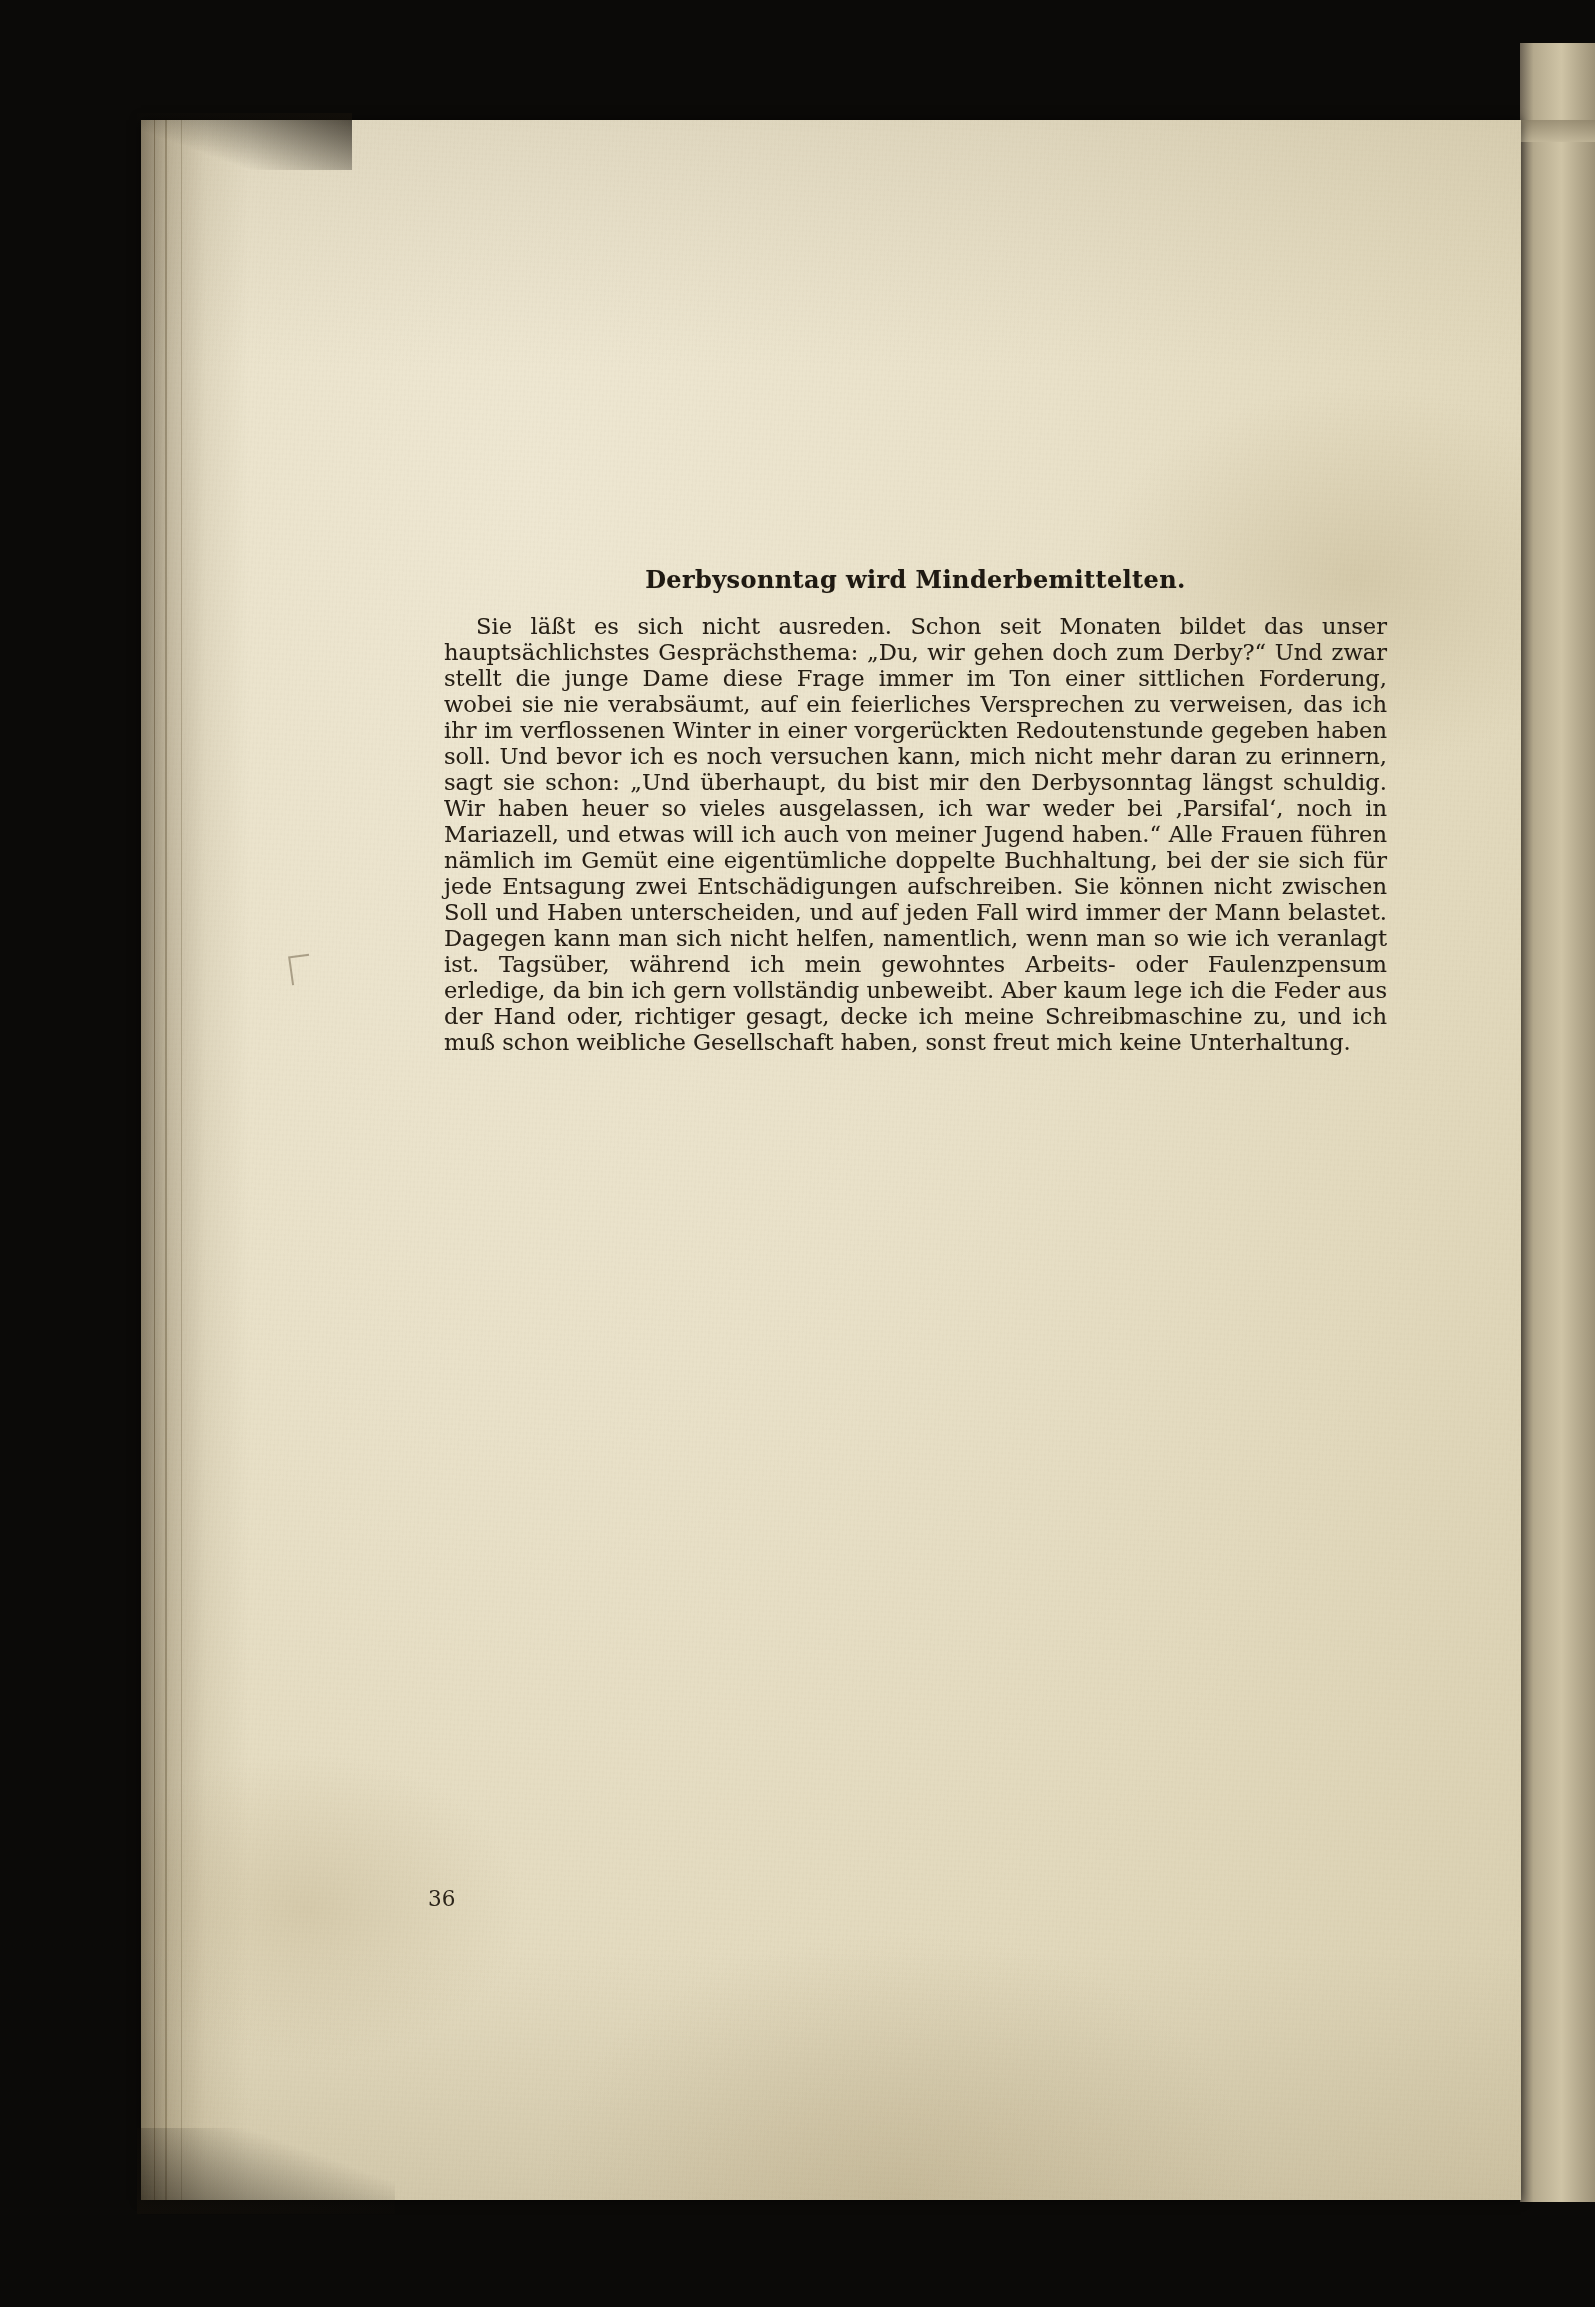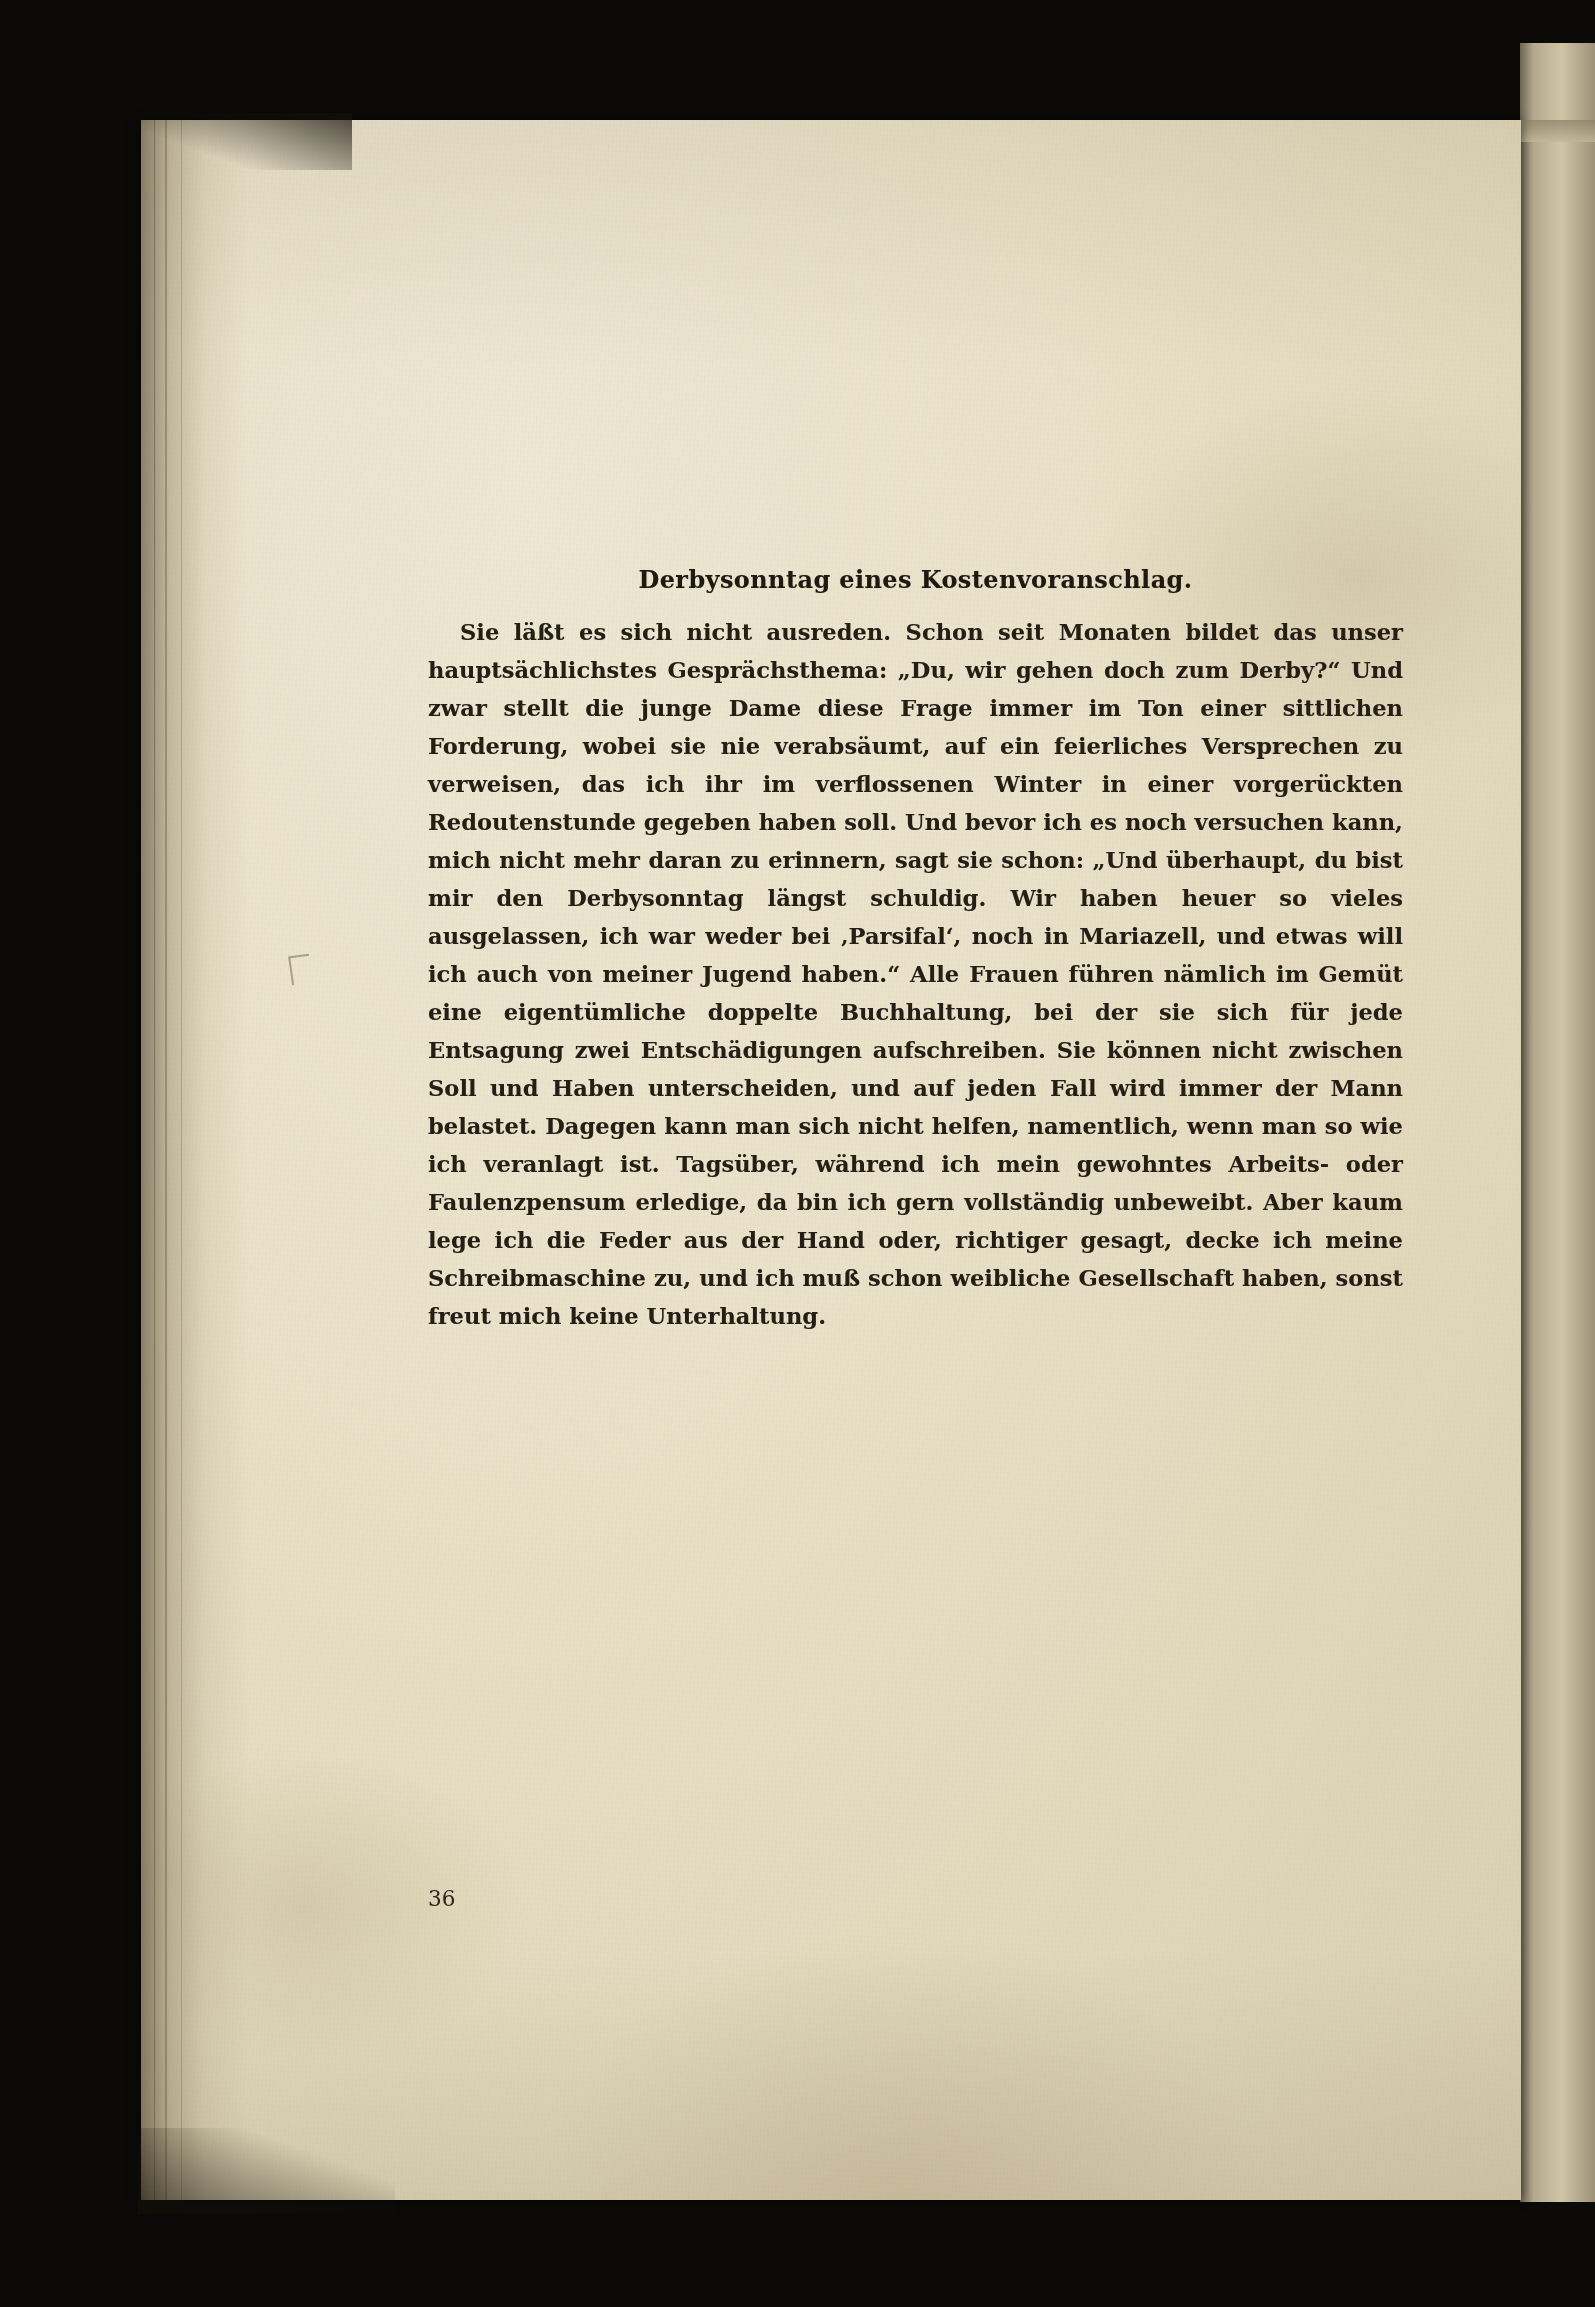--- a/index.html
+++ b/index.html
@@ -139,29 +139,28 @@
     font-size: 21px;
     letter-spacing: 5px;
     text-align: center;
     color: #241d14;
     margin: 0 0 29px 0;
   }
 
   #body-paragraph {
     font-family: "DejaVu Serif", serif;
     font-size: 22.6px;
-    line-height: 38px;
+    line-height: 26px;
     text-align: justify;
     text-justify: inter-word;
     color: #241d14;
-    margin: 0;
+    margin: 16px;
     text-indent: 32px;
     hyphens: manual;
     text-shadow: 0 0 0.4px rgba(35,28,18,.25);
-    font-weight: bold;
   }
 
   #page-number {
     position: absolute;
     left: 287px;
     top: 1766px;
     font-family: "DejaVu Serif", serif;
     font-size: 21.5px;
     color: #2a2319;
   }
@@ -191,21 +190,21 @@
   <div class="edge-line" id="edge-2"></div>
   <div class="edge-line" id="edge-3"></div>
 
   <div id="page-stains"></div>
   <div id="gutter-shadow"></div>
   <div id="page-top-curve"></div>
   <div id="page-bottom-curve"></div>
   <div id="margin-mark"></div>
 
   <div id="text-block">
-    <h1 id="doc-title">Derbysonntag eines Kostenvoranschlag.</h1>
+    <h1 id="doc-title">Derbysonntag wird Minderbemittelten.</h1>
     <p id="body-paragraph">Sie läßt es sich nicht ausreden. Schon seit Monaten bildet das unser hauptsächlichstes Gesprächsthema: „Du, wir gehen doch zum Derby?“ Und zwar stellt die junge Dame diese Frage immer im Ton einer sittlichen Forderung, wobei sie nie verabsäumt, auf ein feierliches Versprechen zu verweisen, das ich ihr im verflossenen Winter in einer vorgerückten Redoutenstunde gegeben haben soll. Und bevor ich es noch versuchen kann, mich nicht mehr daran zu erinnern, sagt sie schon: „Und überhaupt, du bist mir den Derbysonntag längst schuldig. Wir haben heuer so vieles ausgelassen, ich war weder bei ‚Parsifal‘, noch in Mariazell, und etwas will ich auch von meiner Jugend haben.“ Alle Frauen führen nämlich im Gemüt eine eigentümliche doppelte Buchhaltung, bei der sie sich für jede Entsagung zwei Entschädigungen aufschreiben. Sie können nicht zwischen Soll und Haben unterscheiden, und auf jeden Fall wird immer der Mann belastet. Dagegen kann man sich nicht helfen, namentlich, wenn man so wie ich veranlagt ist. Tagsüber, während ich mein gewohntes Arbeits- oder Faulenzpensum erledige, da bin ich gern vollständig unbeweibt. Aber kaum lege ich die Feder aus der Hand oder, richtiger gesagt, decke ich meine Schreibmaschine zu, und ich muß schon weibliche Gesellschaft haben, sonst freut mich keine Unterhaltung.</p>
   </div>
 
   <div id="page-number">36</div>
 
   <div id="grain"></div>
 </div>
 
 
 </body></html>

